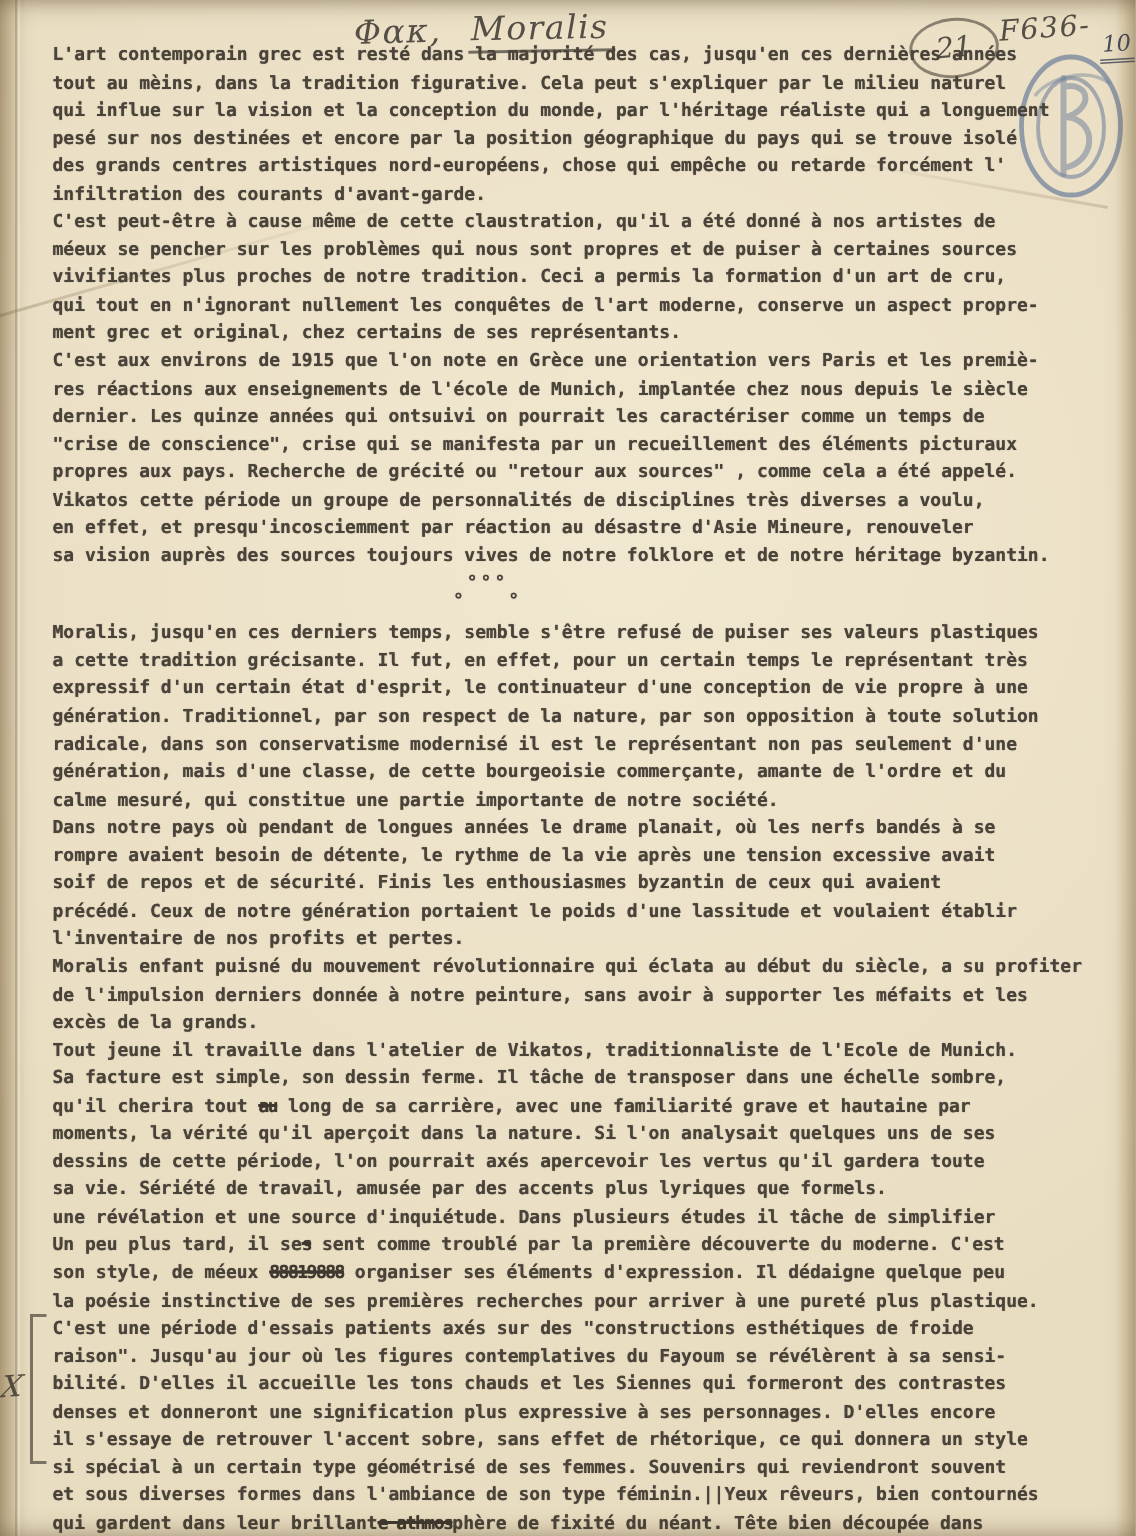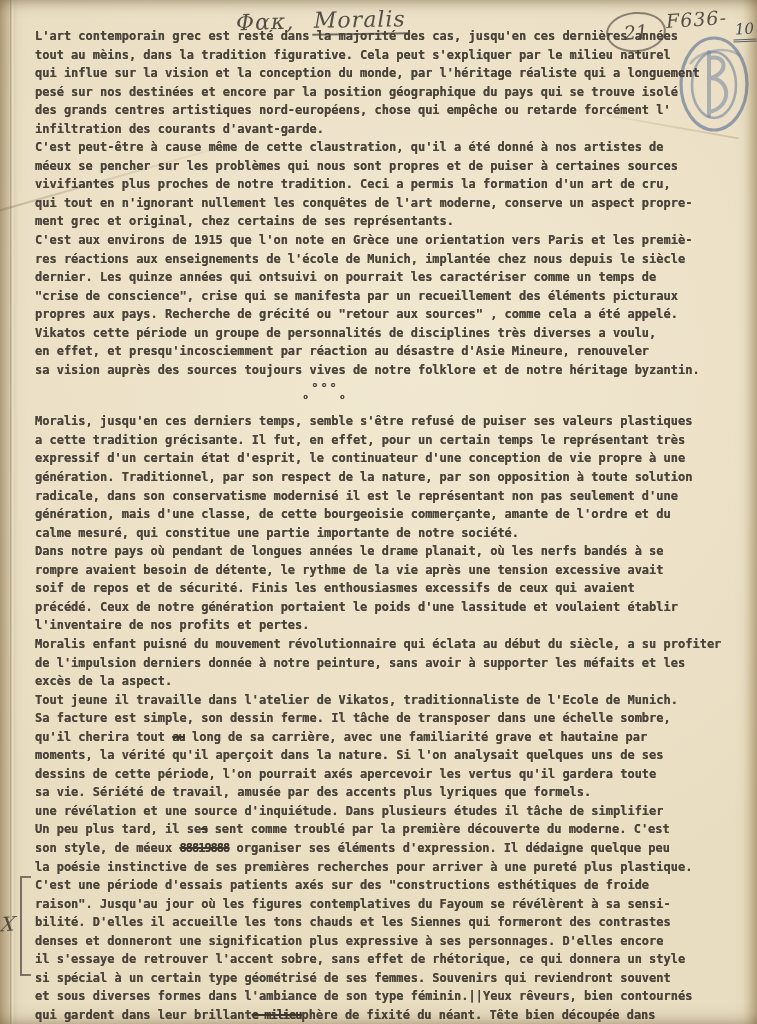--- a/index.html
+++ b/index.html
@@ -135,28 +135,28 @@
         <div class="line">a cette tradition grécisante. Il fut, en effet, pour un certain temps le représentant très</div>
         <div class="line">expressif d'un certain état d'esprit, le continuateur d'une conception de vie propre à une</div>
         <div class="line">génération. Traditionnel, par son respect de la nature, par son opposition à toute solution</div>
         <div class="line">radicale, dans son conservatisme modernisé il est le représentant non pas seulement d'une</div>
         <div class="line">génération, mais d'une classe, de cette bourgeoisie commerçante, amante de l'ordre et du</div>
         <div class="line">calme mesuré, qui constitue une partie importante de notre société.</div>
       </div>
       <div class="para">
         <div class="line">Dans notre pays où pendant de longues années le drame planait, où les nerfs bandés à se</div>
         <div class="line">rompre avaient besoin de détente, le rythme de la vie après une tension excessive avait</div>
-        <div class="line">soif de repos et de sécurité. Finis les enthousiasmes excessifs de ceux qui avaient</div>
+        <div class="line">soif de repos et de sécurité. Finis les enthousiasmes byzantin de ceux qui avaient</div>
         <div class="line">précédé. Ceux de notre génération portaient le poids d'une lassitude et voulaient établir</div>
         <div class="line">l'inventaire de nos profits et pertes.</div>
       </div>
       <div class="para">
         <div class="line">Moralis enfant puisné du mouvement révolutionnaire qui éclata au début du siècle, a su profiter</div>
         <div class="line">de l'impulsion derniers donnée à notre peinture, sans avoir à supporter les méfaits et les</div>
-        <div class="line">excès de la aspect.</div>
+        <div class="line">excès de la grands.</div>
       </div>
       <div class="para">
         <div class="line">Tout jeune il travaille dans l'atelier de Vikatos, traditionnaliste de l'Ecole de Munich.</div>
         <div class="line">Sa facture est simple, son dessin ferme. Il tâche de transposer dans une échelle sombre,</div>
         <div class="line"><span>qu'il cherira tout </span><span class="strike">au</span><span> long de sa carrière, avec une familiarité grave et hautaine par</span></div>
         <div class="line">moments, la vérité qu'il aperçoit dans la nature. Si l'on analysait quelques uns de ses</div>
         <div class="line">dessins de cette période, l'on pourrait axés apercevoir les vertus qu'il gardera toute</div>
         <div class="line">sa vie. Sériété de travail, amusée par des accents plus lyriques que formels.</div>
       </div>
       <div class="para">
@@ -164,20 +164,20 @@
         <div class="line"><span>Un peu plus tard, il se</span><span class="strike">s</span><span> sent comme troublé par la première découverte du moderne. C'est</span></div>
         <div class="line"><span>son style, de méeux </span><span class="strike">88819888</span><span> organiser ses éléments d'expression. Il dédaigne quelque peu</span></div>
         <div class="line">la poésie instinctive de ses premières recherches pour arriver à une pureté plus plastique.</div>
         <div class="line">C'est une période d'essais patients axés sur des "constructions esthétiques de froide</div>
         <div class="line">raison". Jusqu'au jour où les figures contemplatives du Fayoum se révélèrent à sa sensi-</div>
         <div class="line">bilité. D'elles il accueille les tons chauds et les Siennes qui formeront des contrastes</div>
         <div class="line">denses et donneront une signification plus expressive à ses personnages. D'elles encore</div>
         <div class="line">il s'essaye de retrouver l'accent sobre, sans effet de rhétorique, ce qui donnera un style</div>
         <div class="line">si spécial à un certain type géométrisé de ses femmes. Souvenirs qui reviendront souvent</div>
         <div class="line">et sous diverses formes dans l'ambiance de son type féminin.||Yeux rêveurs, bien contournés</div>
-        <div class="line"><span>qui gardent dans leur brillant</span><span class="strike">e milieu</span><span>phère de fixité du néant. Tête bien découpée dans</span></div>
+        <div class="line"><span>qui gardent dans leur brillant</span><span class="strike">e athmos</span><span>phère de fixité du néant. Tête bien découpée dans</span></div>
       </div>
     </div>
 
   <div class="margin-bracket"></div>
   <div class="hand margin-x">X</div>
 
 </div>
 
 </body></html>

